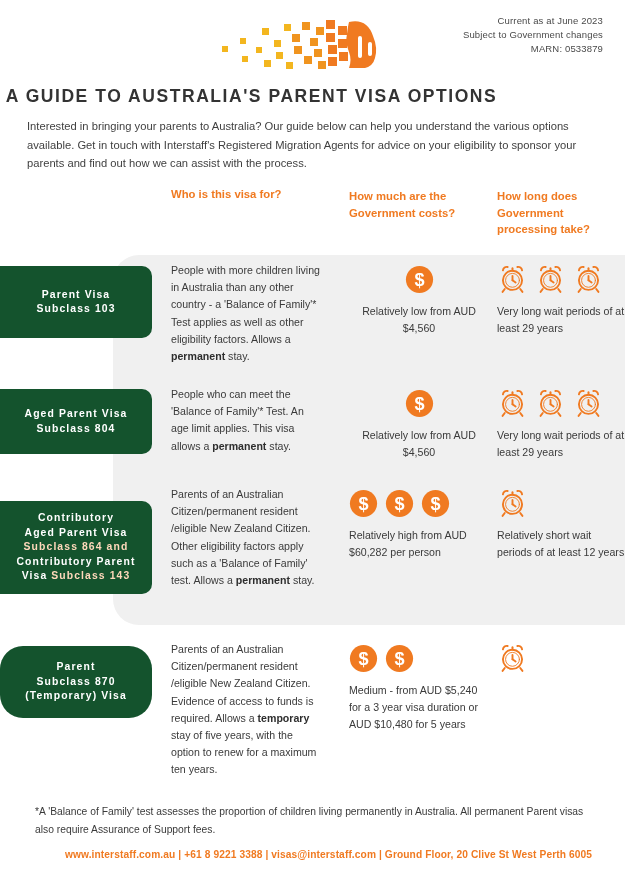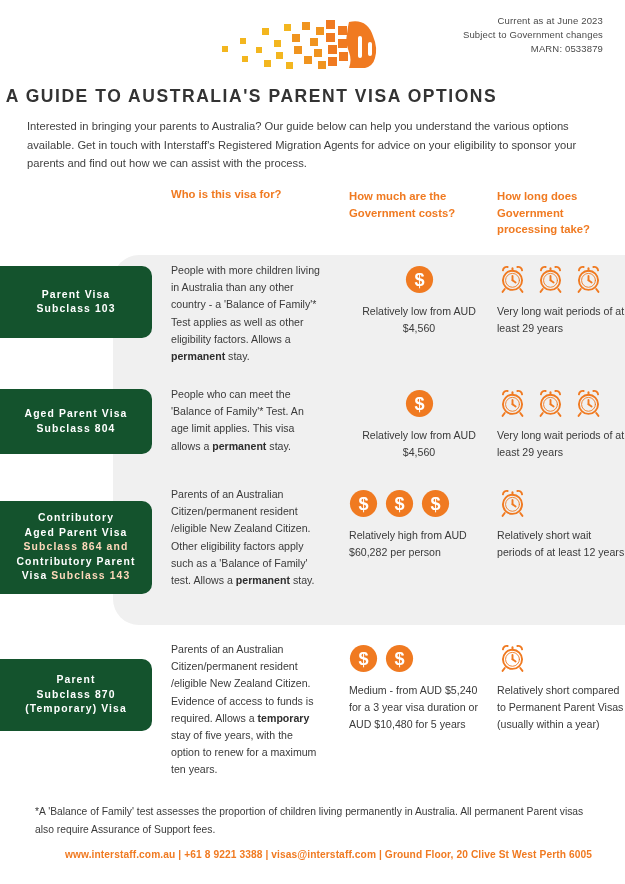--- a/index.html
+++ b/index.html
@@ -102,21 +102,21 @@
     line-height: 14.5px;
     padding: 0 6px;
     box-sizing: border-box;
     display: flex;
     align-items: center;
     justify-content: center;
   }
   #badge-0 { top: 4px;  height: 72px; }
   #badge-1 { top: 3px;  height: 65px; }
   #badge-2 { top: 3px;  height: 93px; margin-top: 12px; }
-  #badge-3 { top: 18px;  height: 72px; }
+  #badge-3 { top: 5px;  height: 72px; border-radius: 23px; }
 
   .badge-sub {
     font-weight: bold;
     color: #ffd9bb;
   }
 
   .desc {
     position: absolute;
     left: 171px;
     width: 152px;
@@ -447,18 +447,17 @@
               <circle cx="17" cy="19" r="7.6" stroke-width="1"></circle>
               <path d="M17 19 l0 -4.8"></path>
               <path d="M17 19 l3.4 2.4"></path>
               <path d="M8.5 28.5 l-2.4 3.2"></path>
               <path d="M25.5 28.5 l2.4 3.2"></path>
               <path d="M17 8.2 l0 -2.4"></path>
             </g>
           </svg>
         </span>
       </div>
-    <div class="cell-text">Relatively short compared to Permanent Parent Visas (usually within a year)</div>
   </div>
 </div>
 
 <div id="footnote">*A 'Balance of Family' test assesses the proportion of children living permanently in Australia. All permanent Parent visas also require Assurance of Support fees.</div>
 <div id="footer-bar">www.interstaff.com.au | +61 8 9221 3388 | visas@interstaff.com | Ground Floor, 20 Clive St West Perth 6005</div>
 
 </body></html>

